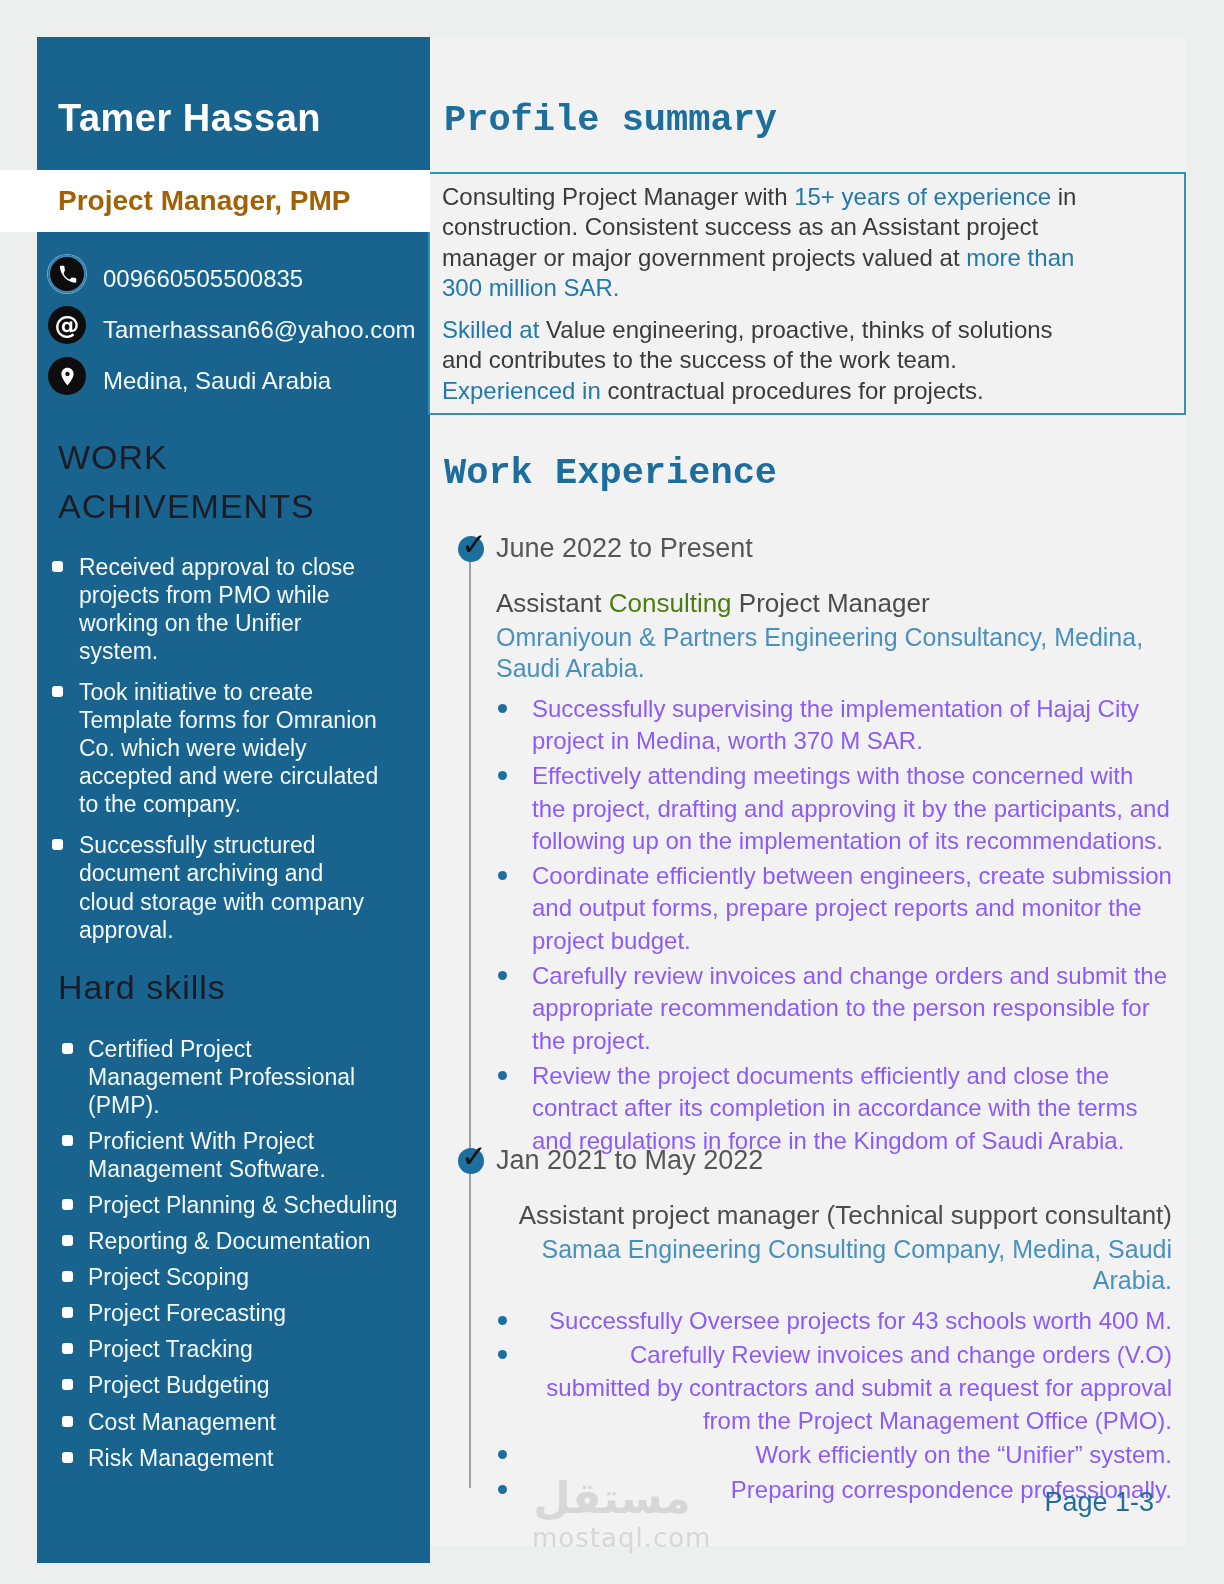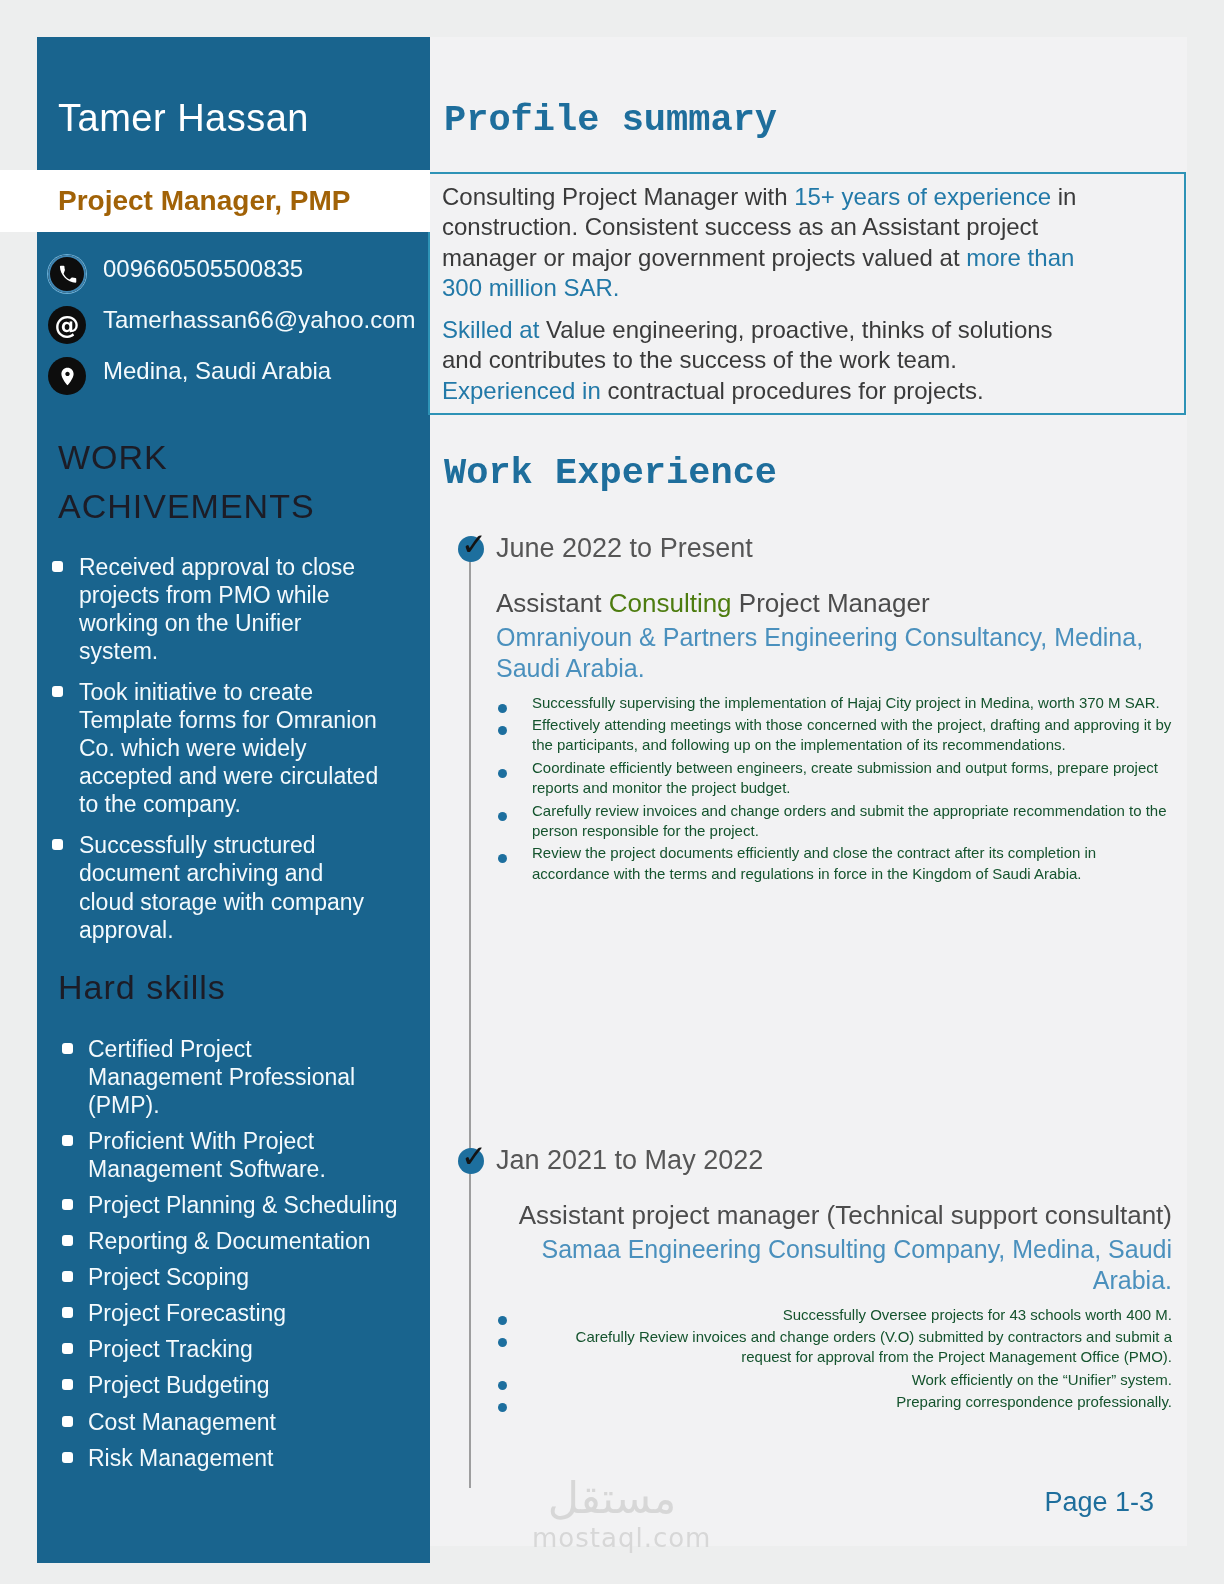--- a/index.html
+++ b/index.html
@@ -9,25 +9,25 @@
     --border-teal:#2e93b6; --watermark-gray:#d7d7d7; --band-bg:#ffffff;
     --icon-bg:#0d0d0d; --sidebar-text:#f4fafd; --timeline-line:#9e9e9e;
   }
   *{margin:0;padding:0;box-sizing:border-box}
   html,body{background:var(--page-bg)}
   body{font-family:"Liberation Sans",sans-serif}
   .page{position:relative;width:1224px;height:1584px;background:var(--page-bg);overflow:hidden;margin:0 auto}
 
   
   .sidebar{position:absolute;left:37px;top:37px;width:393px;height:1526px;background:var(--sidebar-bg);color:var(--sidebar-text);z-index:1}
-  .name{position:absolute;top:60px;left:21px;font-size:38px;font-weight:normal;color:#fff;letter-spacing:.5px}
+  .name{position:absolute;top:60px;left:21px;font-size:38px;font-weight:bold;color:#fff;letter-spacing:.5px}
   .band{position:absolute;left:0;top:170px;width:430px;height:62px;background:var(--band-bg);z-index:3}
   .band .role{display:block;line-height:62px;padding-left:58px;font-size:28px;font-weight:bold;color:#a16207}
   .contacts{position:absolute;top:218px;left:11px;width:375px}
-  .contact-row{display:flex;align-items:flex-start;margin-bottom:13px}
+  .contact-row{display:flex;align-items:flex-end;margin-bottom:13px}
   .icon-circle{flex:0 0 38px;width:38px;height:38px;border-radius:50%;background:var(--icon-bg);display:flex;align-items:center;justify-content:center;color:#fff}
   .icon-circle.ring{box-shadow:0 0 0 2px #3f87b5 inset, 0 0 0 1px #6db0d6}
   .icon-circle svg{width:21px;height:21px;fill:#fff}
   .at-glyph{font-size:25px;font-weight:bold;color:#fff;font-family:"DejaVu Sans",sans-serif;line-height:1}
   .contact-text{margin-left:17px;font-size:24px;color:var(--sidebar-text)}
   .side-heading{font-size:34px;font-weight:300;color:#1c1c26;letter-spacing:1px;line-height:1.45;font-family:"Liberation Sans",sans-serif}
   .ach-heading{position:absolute;top:396px;left:21px;width:330px}
   .skills-heading{position:absolute;top:926px;left:21px;width:330px}
   ul.side-list{list-style:none;position:absolute}
   ul.side-list li{position:relative;padding-left:26px;font-size:23px;line-height:1.22;color:var(--sidebar-text)}
@@ -50,27 +50,27 @@
   .entries{position:absolute;top:0;left:0;width:100%;height:100%}
   .entry{position:absolute;left:28px;width:690px}
   .entry-header{display:flex;align-items:center}
   .check-circle{flex:0 0 26px;width:26px;height:26px;border-radius:50%;background:var(--bullet-blue);position:relative}
   .check-circle::after{content:"✓";position:absolute;left:3px;top:-10px;font-size:31px;font-weight:bold;color:#141414;font-family:"DejaVu Sans",sans-serif}
   .entry-date{margin-left:12px;font-size:27px;color:var(--text-gray)}
   .entry-content{margin-left:38px;margin-top:24px;width:676px}
   .entry-title{font-size:26px;color:#4c4c4c;line-height:1.2;margin-bottom:3px}
   .entry-company{font-size:25px;color:var(--company-blue);line-height:1.25;margin-bottom:8px}
   ul.exp-bullets{list-style:none}
-  ul.exp-bullets li{position:relative;padding-left:36px;font-size:15px;line-height:1.36;color:#14532d;margin-bottom:2px}
+  ul.exp-bullets li{position:relative;padding-left:36px;font-size:24px;line-height:1.36;color:#8b5cf6;margin-bottom:2px}
   ul.exp-bullets li::before{content:"";position:absolute;left:2px;top:11px;width:9px;height:9px;border-radius:50%;background:var(--bullet-blue)}
 
   
   .page-label{position:absolute;top:1450px;right:33px;font-size:27px;color:var(--heading-blue)}
   .watermark{position:absolute;left:532px;top:1477px;width:160px;text-align:center;color:var(--watermark-gray);z-index:2;font-family:"DejaVu Sans",sans-serif}
-  .watermark .wm-ar{font-size:43px;font-weight:normal;line-height:1}
+  .watermark .wm-ar{font-size:43px;font-weight:bold;line-height:1}
   .watermark .wm-domain{font-size:26px;line-height:1;margin-top:5px;letter-spacing:1px}
 </style>
 </head>
 <body>
 
 <div class="page">
 
   <aside class="sidebar">
     <h1 class="name">Tamer Hassan</h1>
 

